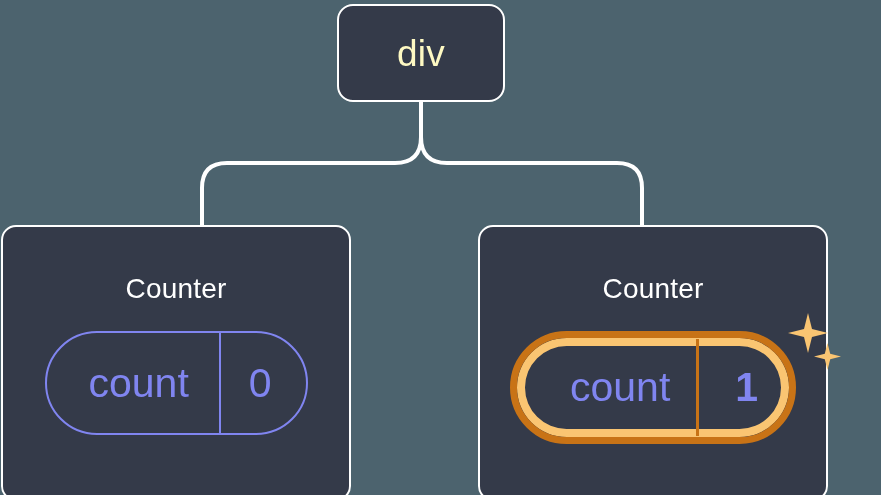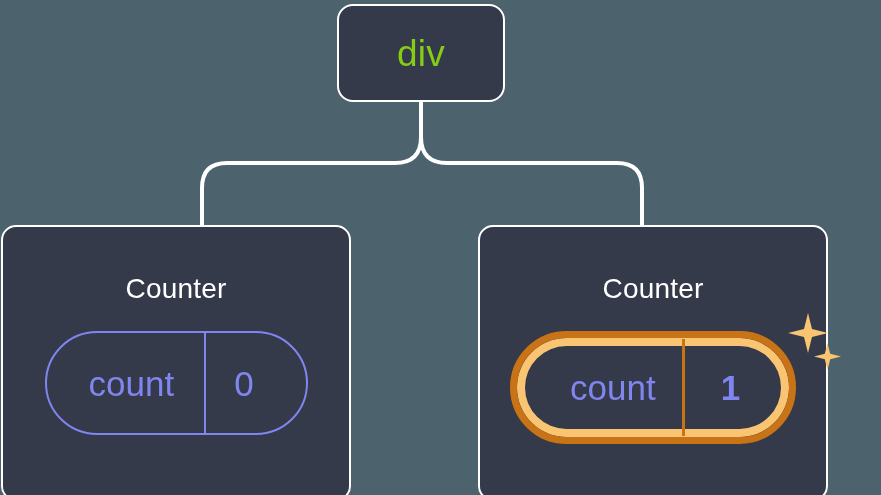--- a/index.html
+++ b/index.html
@@ -47,21 +47,21 @@
 
   .node-root {
     left: 337px;
     top: 4px;
     width: 168px;
     height: 98px;
     justify-content: center;
   }
 
   .node-title-root {
-    color: #84cc16;
+    color: #fef9c3;
     font-size: 37px;
     line-height: 1;
     letter-spacing: 0.2px;
   }
 
   .node-child {
     top: 225px;
     width: 350px;
     height: 276px;
     border-radius: 15px;
@@ -89,21 +89,21 @@
     height: 104px;
     border-radius: 52px;
     box-sizing: border-box;
     background: transparent;
   }
 
   .pill-key, .pill-val {
     display: flex;
     align-items: center;
     justify-content: center;
-    font-size: 35px;
+    font-size: 41px;
     line-height: 1;
   }
   .pill-key { padding: 0 30px 0 42px; }
   .pill-val { padding: 0 36px 0 28px; }
 
   
   .pill.plain {
     border: 2px solid #8085f0;
     width: 263px;
   }

